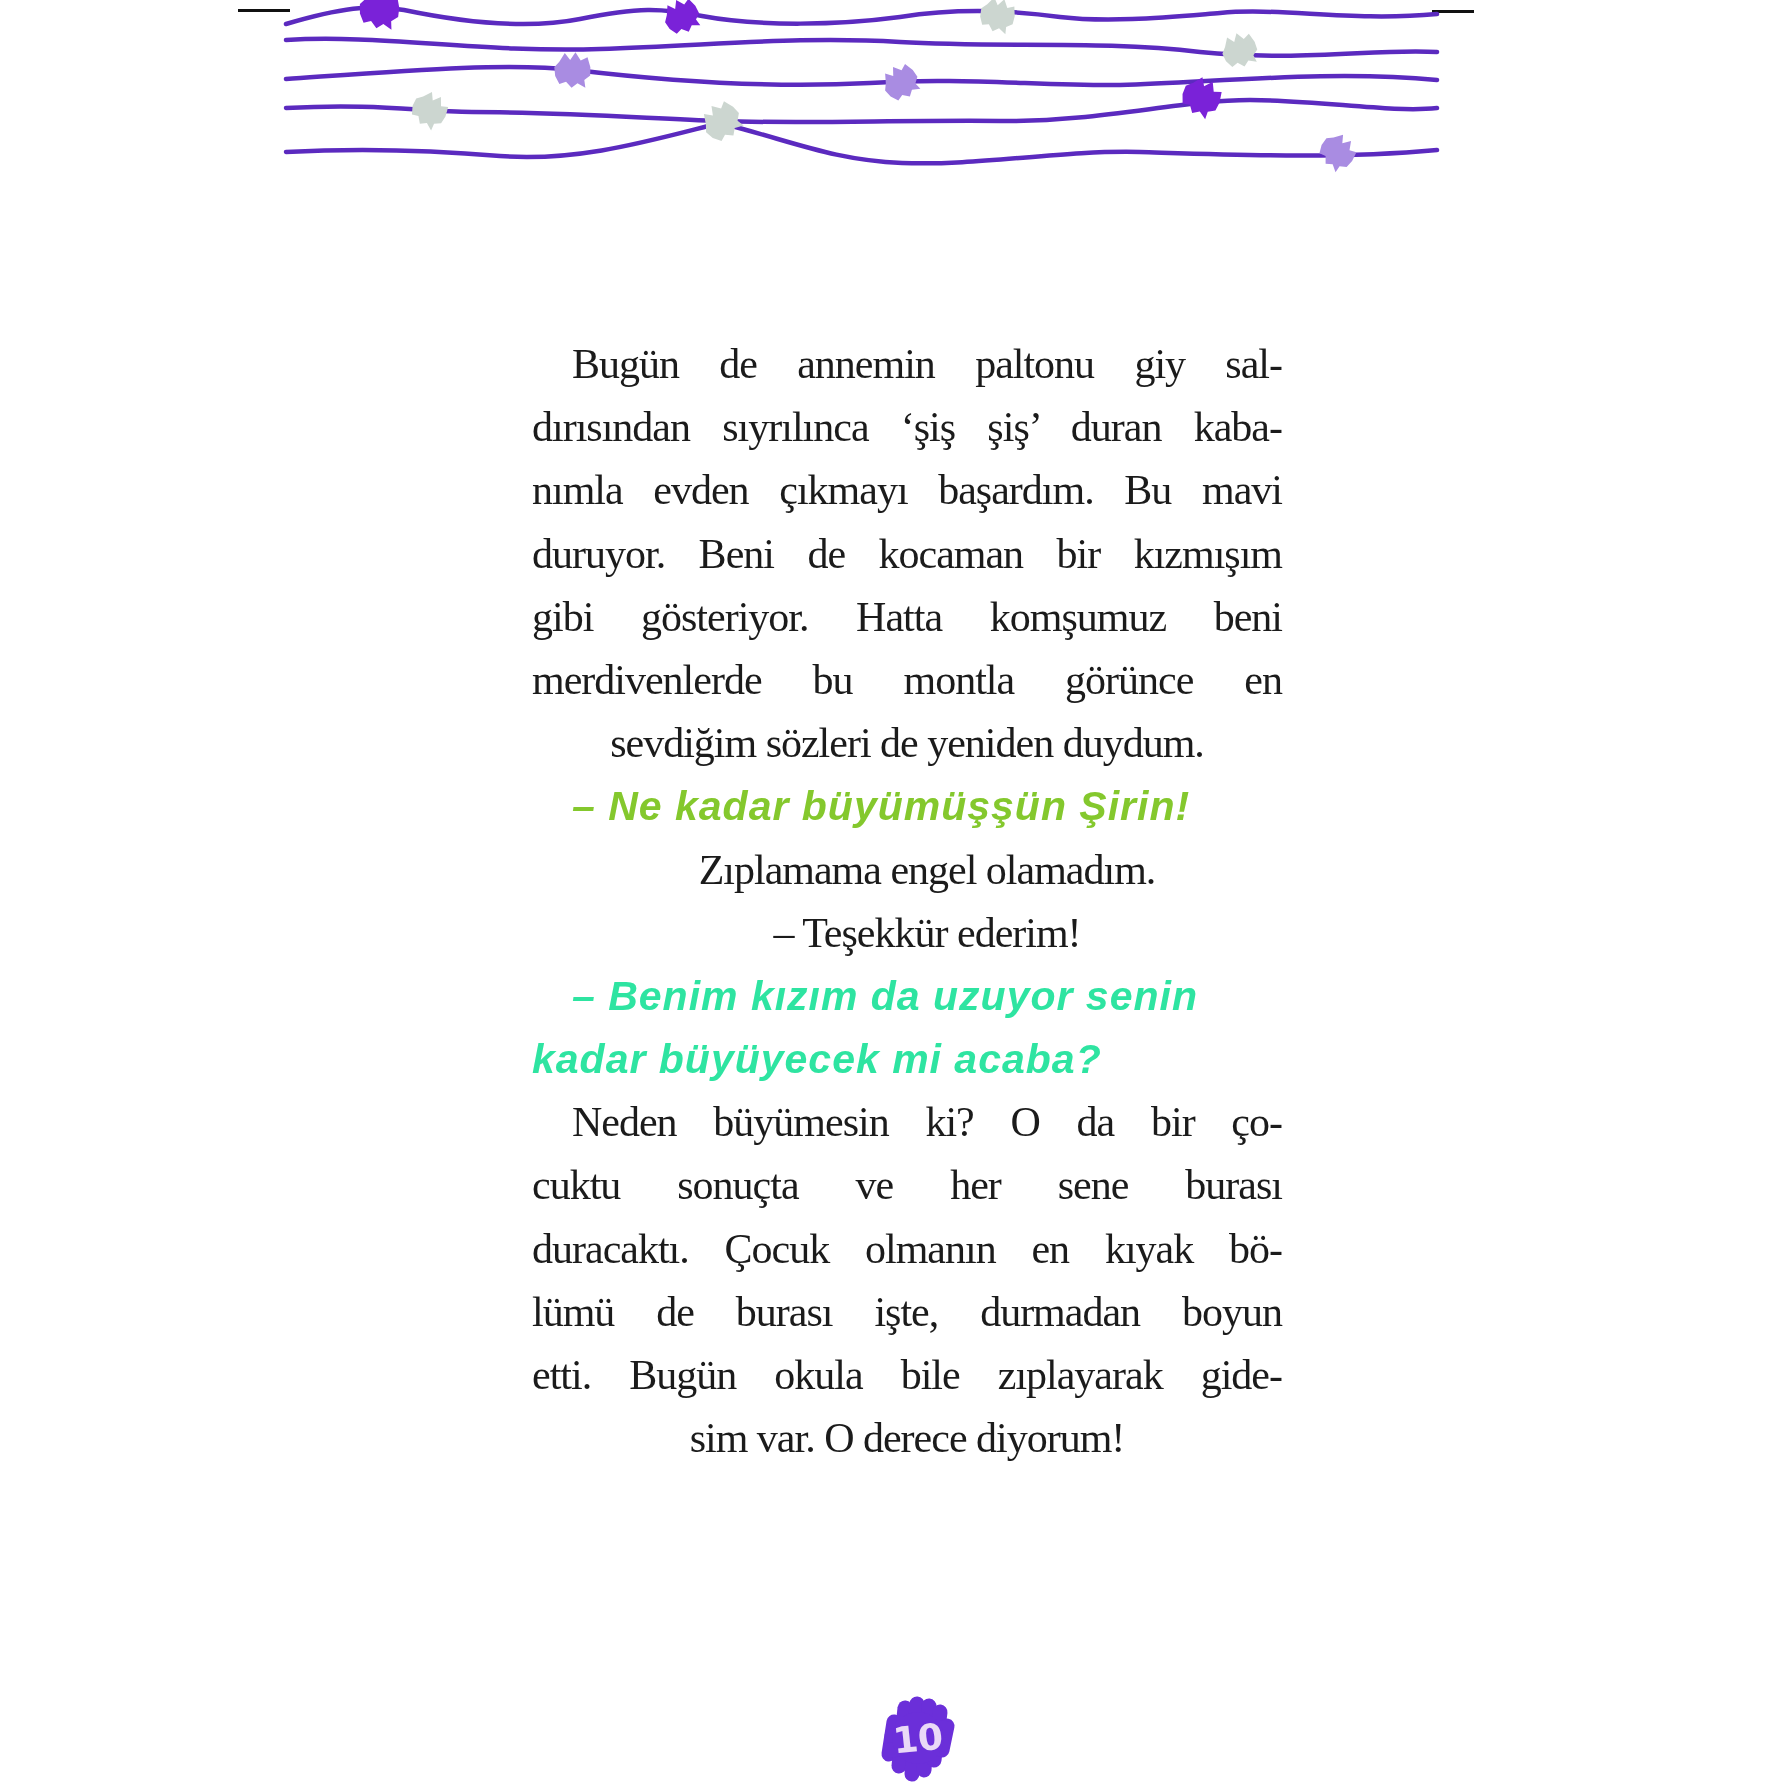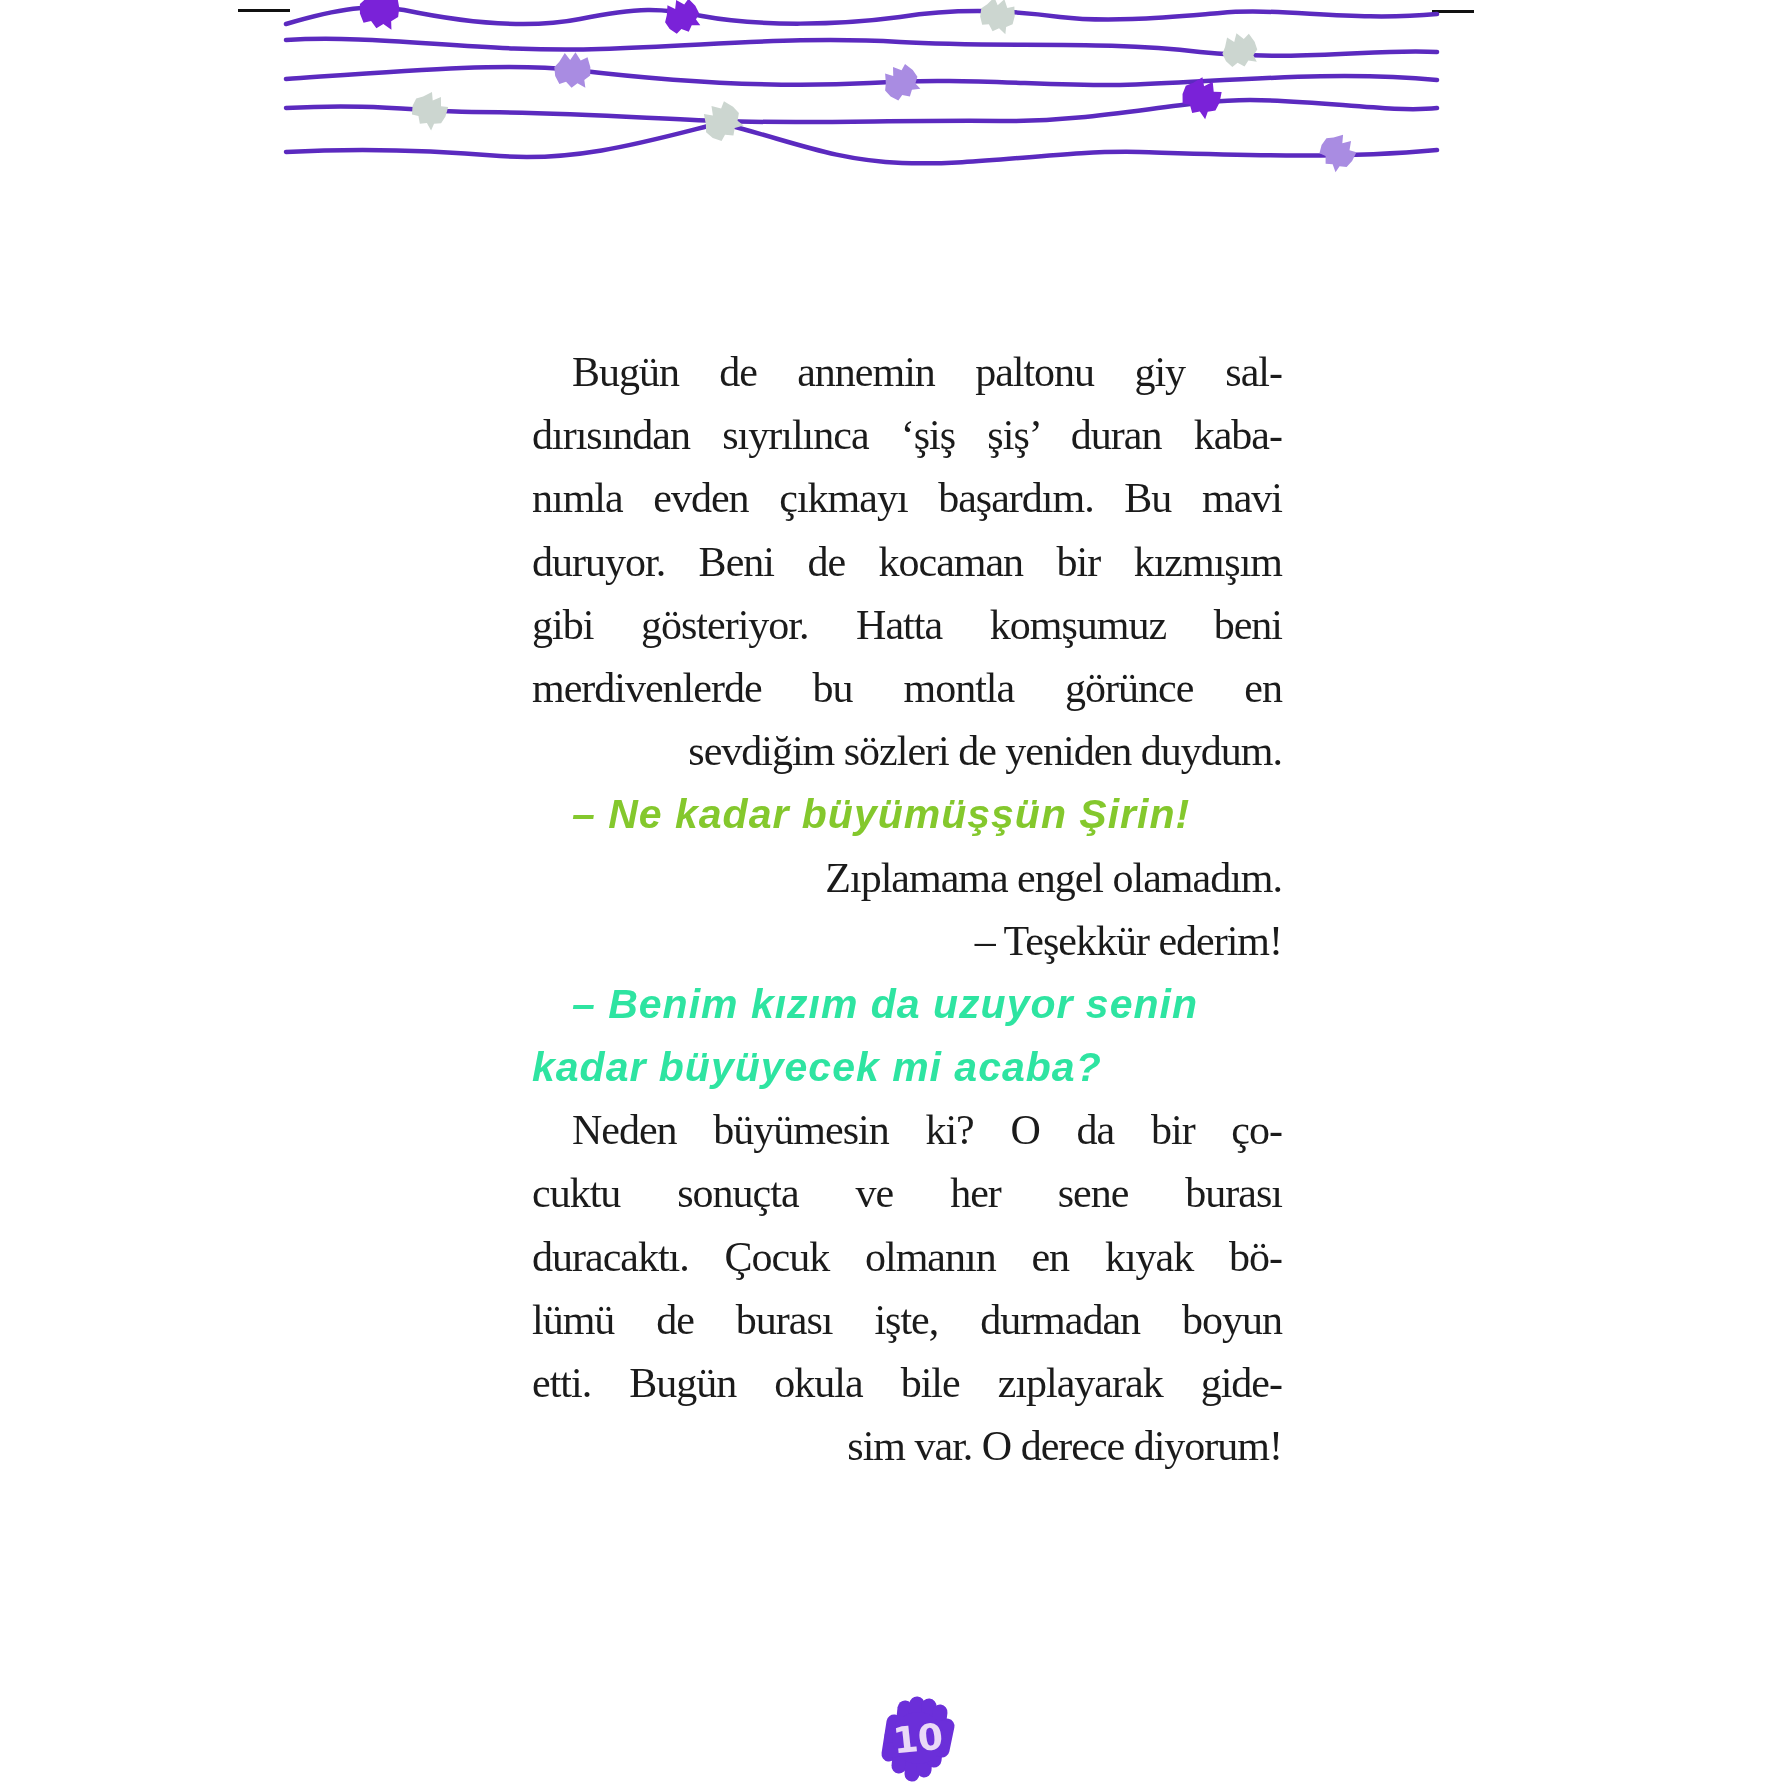--- a/index.html
+++ b/index.html
@@ -31,29 +31,29 @@
   .crop-mark.left{left:238px;top:9px;width:52px;}
   .crop-mark.right{left:1432px;top:10px;width:42px;}
   .decor{
     position:absolute;left:0;top:0;width:1788px;height:175px;
   }
   .decor path.wavy{fill:none;stroke:var(--line);stroke-width:4.5;stroke-linecap:round;}
   .splat-dark{fill:var(--splat_dark);}
   .splat-light{fill:var(--splat_light);}
   .splat-gray{fill:var(--splat_gray);}
   .textblock{
-    position:absolute;left:532px;top:341px;width:750px;
+    position:absolute;left:532px;top:333px;width:750px;
   }
   .line{
     height:63.2px;line-height:63.2px;
     font-size:42px;letter-spacing:-1px;
     white-space:normal;
   }
   .line.jt{text-align:justify;text-align-last:justify;}
-  .line.lt{text-align:right;white-space:nowrap;}
+  .line.lt{text-align:center;white-space:nowrap;}
   .line.ind{text-indent:40px;}
   .line.hand{
     font-family:"Liberation Sans", sans-serif;
     font-weight:bold;font-size:41px;letter-spacing:1px;
     white-space:nowrap;text-align:left;font-style:italic;
   }
   .line.lime{color:var(--green_lime);}
   .line.mint{color:var(--green_mint);}
   .pagenum{
     position:absolute;left:872px;top:1692px;width:92px;height:96px;

